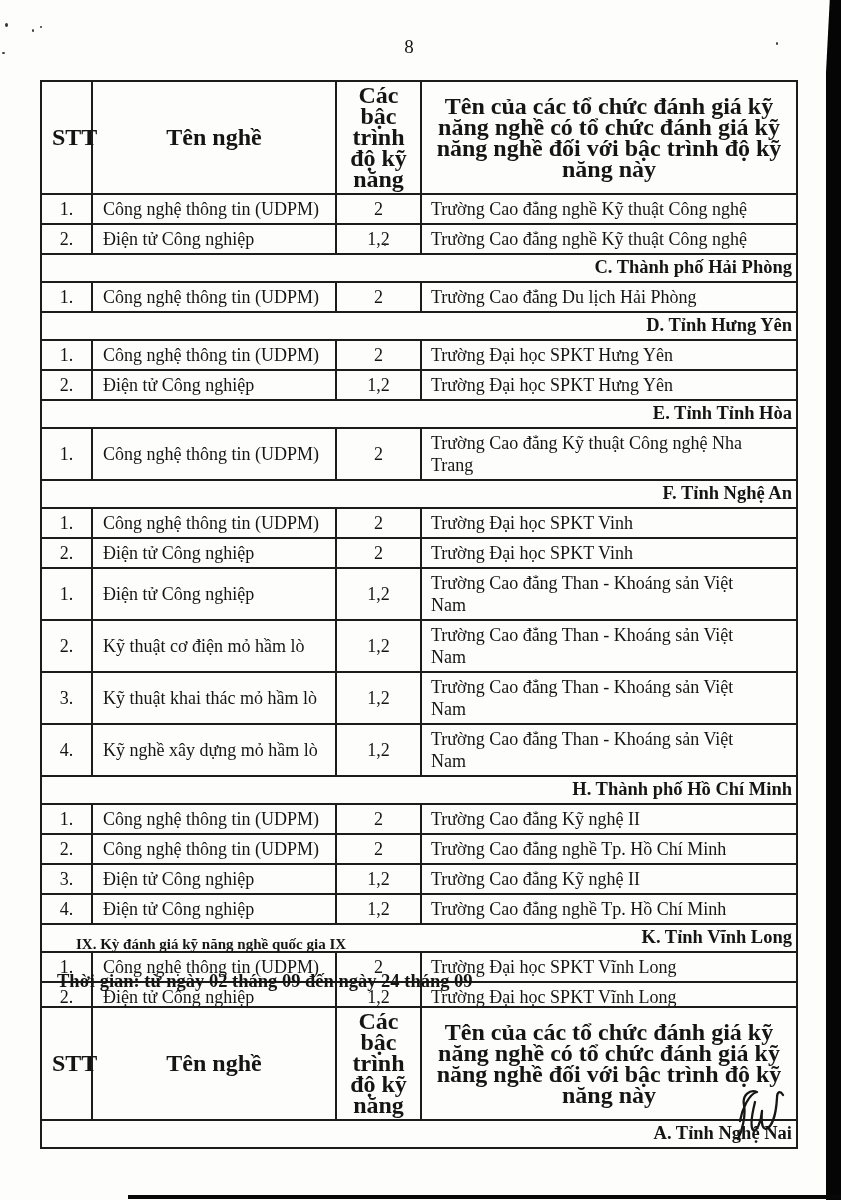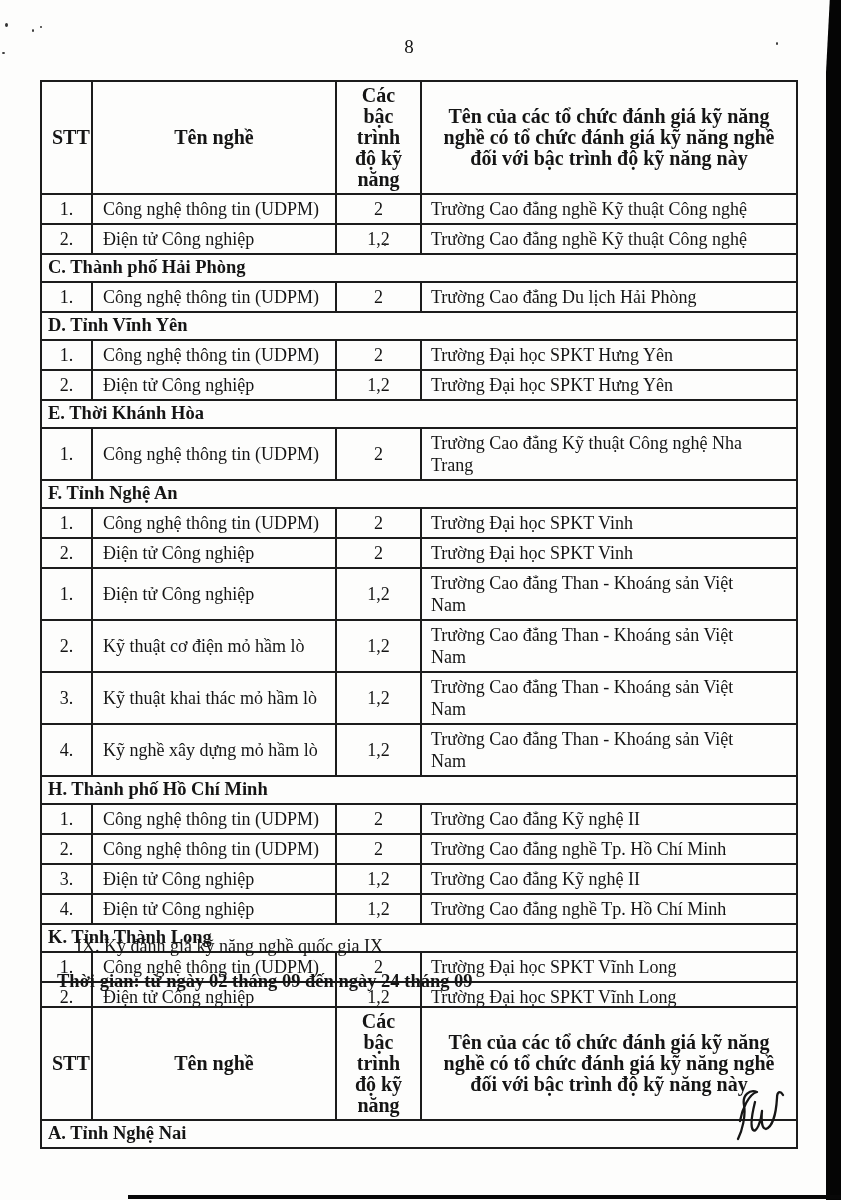--- a/index.html
+++ b/index.html
@@ -28,57 +28,57 @@
     border-collapse: collapse;
     table-layout: fixed;
     background: #fdfdfc;
   }
   table.t1 { top: 80px; }
   table.t2 { top: 1006px; }
   table.skills-table, table.skills-table th, table.skills-table td {
     border: 2px solid #1c1c1c;
   }
   table.skills-table th {
-    font-size: 20px;
+    font-size: 24px;
     font-weight: bold;
     text-align: center;
     vertical-align: middle;
     line-height: 21px;
     padding: 3px 10px;
     height: 64px;
   }
   col.col-stt  { width: 51px; }
   col.col-name { width: 244px; }
   col.col-level{ width: 85px; }
   col.col-org  { width: 376px; }
   tr.section-row td {
     font-size: 18.5px;
     font-weight: bold;
-    text-align: left;
+    text-align: right;
     padding: 2px 4px 3px 6px;
     height: 26px;
     line-height: 21px;
   }
   tr.data-row td {
     font-size: 18px;
     line-height: 22px;
     vertical-align: middle;
     padding: 3px 4px;
     height: 29px;
   }
   tr.data-row td.cell-stt   { text-align: center; }
   tr.data-row td.cell-name  { text-align: left; padding-left: 10px; font-family: Liberation Serif, serif; }
   tr.data-row td.cell-level { text-align: center; }
   tr.data-row td.cell-org   { text-align: left; padding-left: 9px; padding-right: 36px; }
   .heading-session {
     position: absolute;
     top: 936px;
     left: 76px;
-    font-size: 18px;
-    font-weight: normal;
+    font-size: 15px;
+    font-weight: bold;
   }
   .heading-time {
     position: absolute;
     top: 971px;
     left: 57px;
     font-size: 18.5px;
     font-weight: bold;
   }
   
   .scan-band-right {
@@ -145,36 +145,36 @@
         <tr class="section-row">
           <td colspan="4">C. Thành phố Hải Phòng</td>
         </tr>
         <tr class="data-row">
           <td class="cell-stt">1.</td>
           <td class="cell-name">Công nghệ thông tin (UDPM)</td>
           <td class="cell-level">2</td>
           <td class="cell-org">Trường Cao đẳng Du lịch Hải Phòng</td>
         </tr>
         <tr class="section-row">
-          <td colspan="4">D. Tỉnh Vĩnh Yên</td>
+          <td colspan="4">D. Tỉnh Hưng Yên</td>
         </tr>
         <tr class="data-row">
           <td class="cell-stt">1.</td>
           <td class="cell-name">Công nghệ thông tin (UDPM)</td>
           <td class="cell-level">2</td>
           <td class="cell-org">Trường Đại học SPKT Hưng Yên</td>
         </tr>
         <tr class="data-row">
           <td class="cell-stt">2.</td>
           <td class="cell-name">Điện tử Công nghiệp</td>
           <td class="cell-level">1,2</td>
           <td class="cell-org">Trường Đại học SPKT Hưng Yên</td>
         </tr>
         <tr class="section-row">
-          <td colspan="4">E. Thời Khánh Hòa</td>
+          <td colspan="4">E. Tỉnh Tỉnh Hòa</td>
         </tr>
         <tr class="data-row">
           <td class="cell-stt">1.</td>
           <td class="cell-name">Công nghệ thông tin (UDPM)</td>
           <td class="cell-level">2</td>
           <td class="cell-org">Trường Cao đẳng Kỹ thuật Công nghệ Nha Trang</td>
         </tr>
         <tr class="section-row">
           <td colspan="4">F. Tỉnh Nghệ An</td>
         </tr>
@@ -235,21 +235,21 @@
           <td class="cell-level">1,2</td>
           <td class="cell-org">Trường Cao đẳng Kỹ nghệ II</td>
         </tr>
         <tr class="data-row">
           <td class="cell-stt">4.</td>
           <td class="cell-name">Điện tử Công nghiệp</td>
           <td class="cell-level">1,2</td>
           <td class="cell-org">Trường Cao đẳng nghề Tp. Hồ Chí Minh</td>
         </tr>
         <tr class="section-row">
-          <td colspan="4">K. Tỉnh Thành Long</td>
+          <td colspan="4">K. Tỉnh Vĩnh Long</td>
         </tr>
         <tr class="data-row">
           <td class="cell-stt">1.</td>
           <td class="cell-name">Công nghệ thông tin (UDPM)</td>
           <td class="cell-level">2</td>
           <td class="cell-org">Trường Đại học SPKT Vĩnh Long</td>
         </tr>
         <tr class="data-row">
           <td class="cell-stt">2.</td>
           <td class="cell-name">Điện tử Công nghiệp</td>

